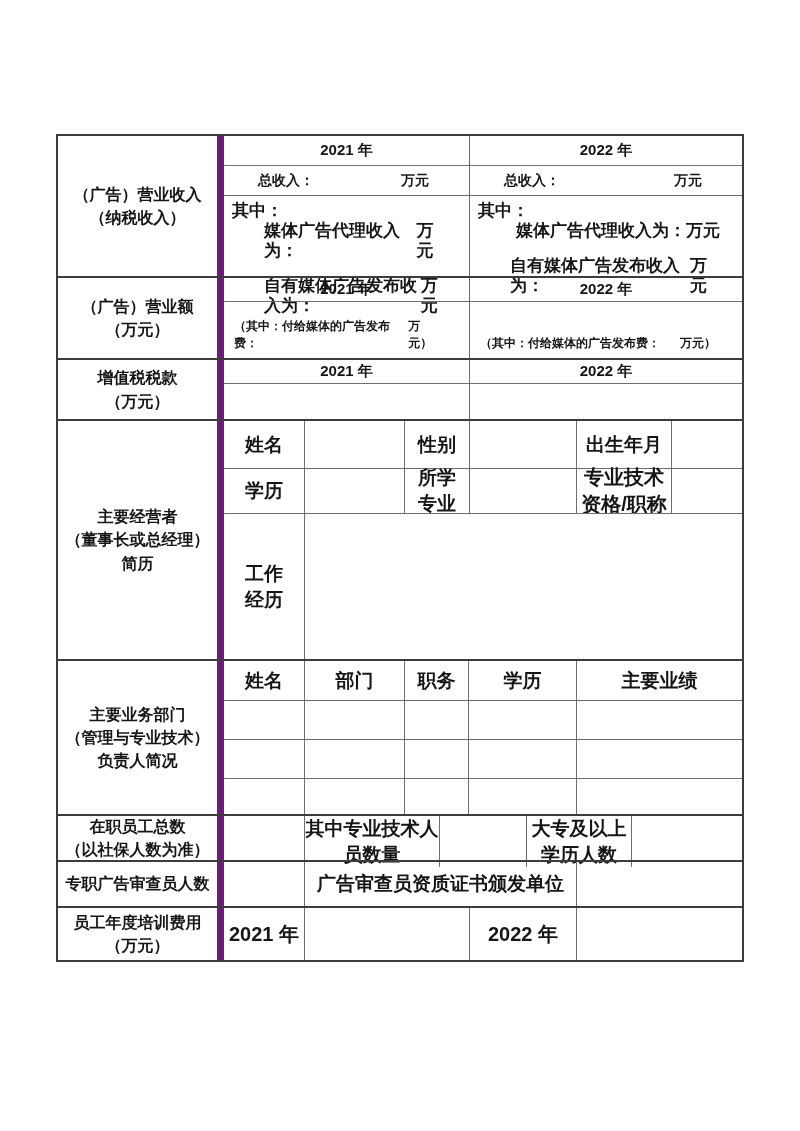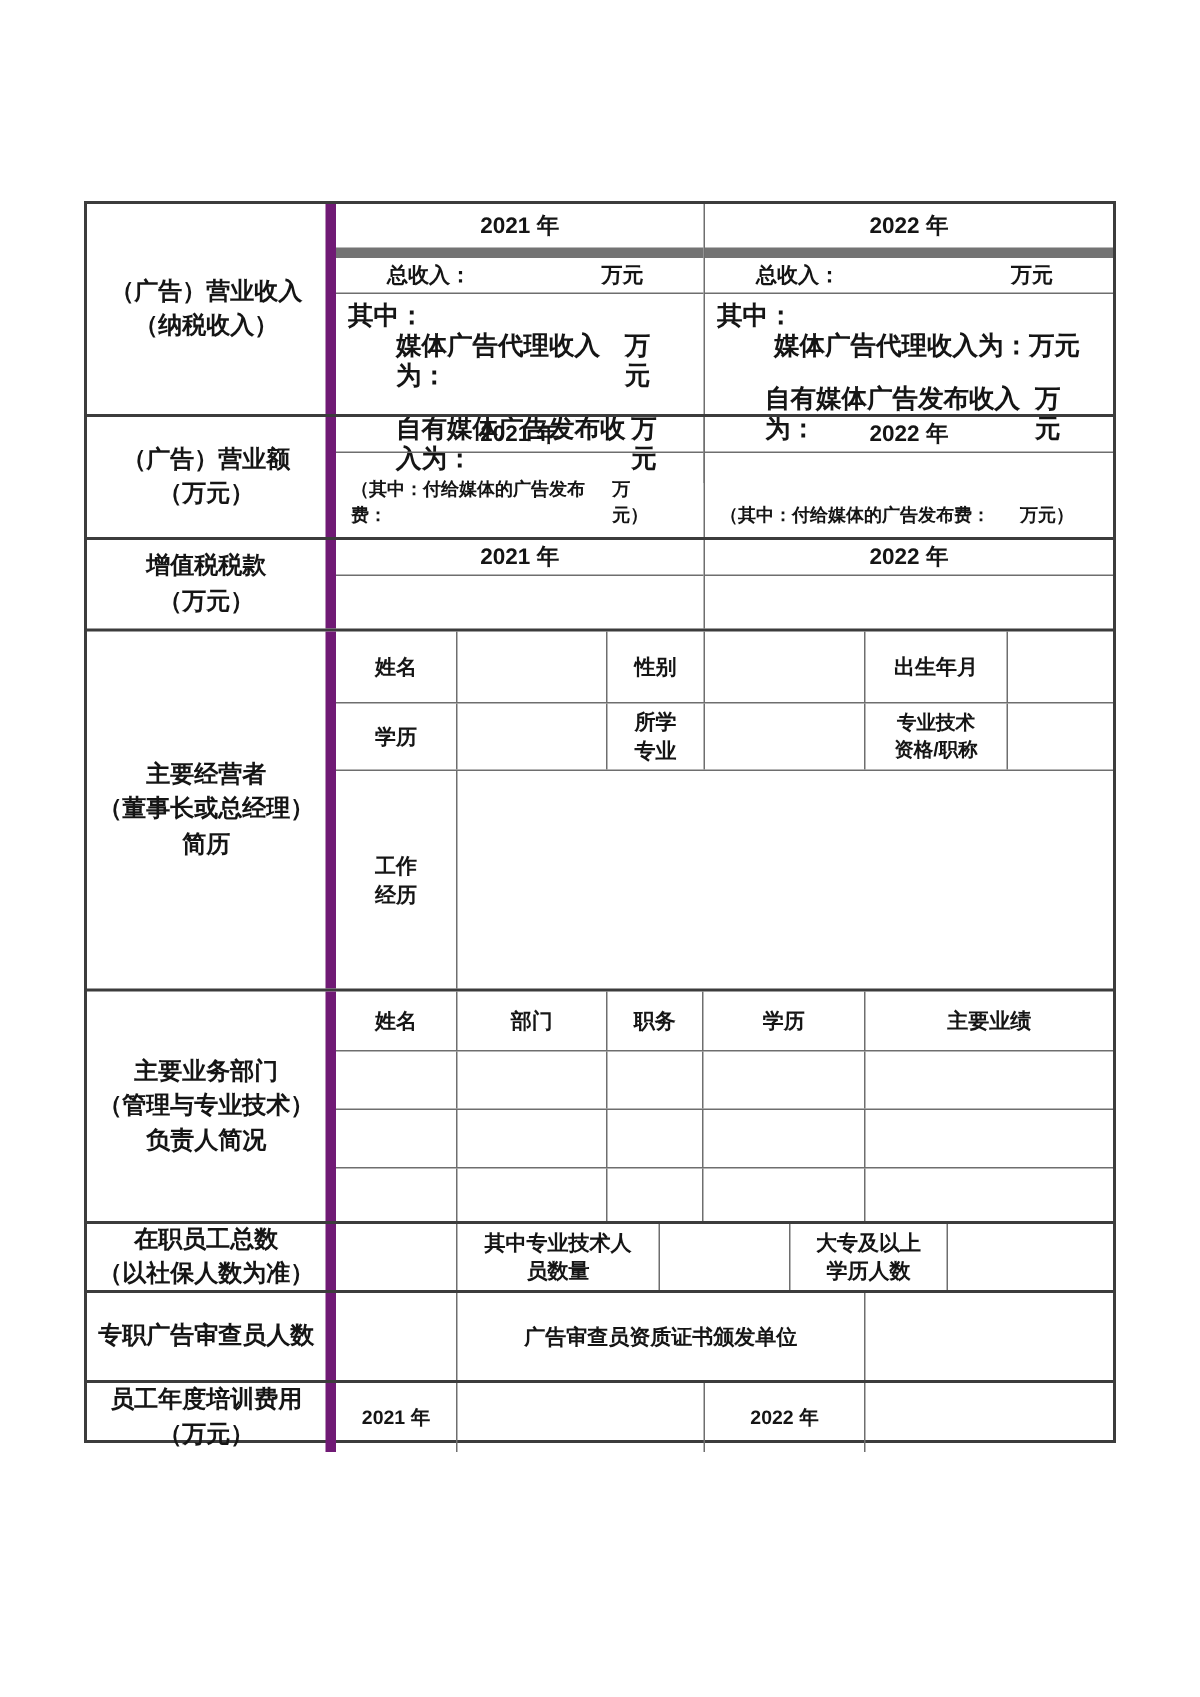--- a/index.html
+++ b/index.html
@@ -15,45 +15,45 @@
   .label-cell { flex:0 0 166px; border-right:7px solid #701a75; display:flex; align-items:center;
                 justify-content:center; text-align:center; white-space:pre-line; font-size:16px; line-height:1.45; }
   .content { flex:1; display:flex; flex-direction:column; min-width:0; }
 
   .years { display:flex; flex:1; }
   .ycol { flex:0 0 245px; display:flex; flex-direction:column; min-width:0; }
   .ycol.y2 { flex:1; border-left:1px solid #6e6e6e; }
   .yr-head { height:29px; display:flex; align-items:center; justify-content:center; font-size:15px; flex:0 0 auto; }
   .yr-head.slim { height:23px; }
 
-  .kv { height:30px; border-top:7px solid #737373; display:flex; align-items:center;
+  .kv { height:30px; border-top:1px solid #737373; display:flex; align-items:center;
         justify-content:space-between; padding:0 40px 0 34px; font-size:14px; flex:0 0 auto; }
   .detail { flex:1; border-top:1px solid #6e6e6e; padding:5px 22px 6px 8px; font-size:17px; line-height:20px; }
   .kvline { display:flex; justify-content:flex-end;margin-left:32px; }
   .kvline.gap { margin-top:15px; }
 
   .note { flex:1; border-top:1px solid #6e6e6e; display:flex; align-items:flex-end; justify-content:space-between;
           padding:16px 26px 8px 10px; font-size:12px; }
   .blankrow { flex:1; border-top:1px solid #6e6e6e; }
 
   .row { display:flex; border-top:1px solid #6e6e6e; flex:0 0 auto; min-width:0; }
   .row.first { border-top:none; }
   .row.grow { flex:1; }
   .c { border-left:1px solid #6e6e6e; display:flex; align-items:center; justify-content:center;
-       text-align:center; white-space:pre-line; font-size:14px; line-height:1.35; min-width:0; }
+       text-align:center; white-space:pre-line; font-size:19px; line-height:1.35; min-width:0; }
   .c.first { border-left:none; }
   .h47 { height:47px; } .h45 { height:45px; } .h39 { height:39px; }
   .w80 { flex:0 0 80px; } .w100 { flex:0 0 100px; } .w65 { flex:0 0 65px; } .w64 { flex:0 0 64px; }
   .w107 { flex:0 0 107px; } .w108 { flex:0 0 108px; } .w95 { flex:0 0 95px; } .w135 { flex:0 0 135px; }
   .w87 { flex:0 0 87px; } .w105 { flex:0 0 105px; } .w165 { flex:0 0 165px; } .w272 { flex:0 0 272px; }
   .cflex { flex:1; }
-  .f14 { font-size:13px; }
+  .f14 { font-size:20px; }
 
   .s1 { height:140px; } .s2 { height:82px; } .s3 { height:61px; } .s4 { height:240px; }
-  .s5 { height:155px; } .s6 { height:46px; } .s7 { height:60px; } .s8 { flex:1; }
+  .s5 { height:155px; } .s6 { height:46px; } .s7 { height:46px; } .s8 { flex:1; }
 </style>
 </head>
 <body>
 
 <div class="page">
   <div class="tbl">
 
     <div class="section s1 first">
       <div class="label-cell">（广告）营业收入
 （纳税收入）</div>

